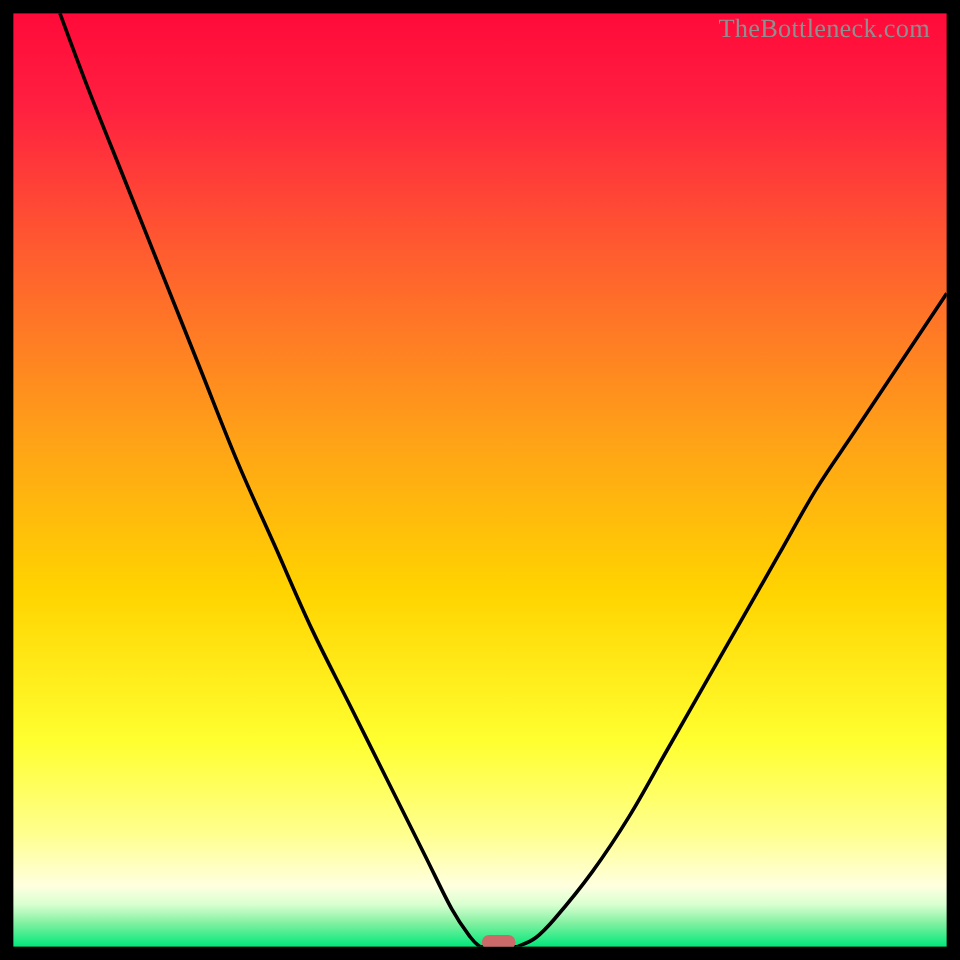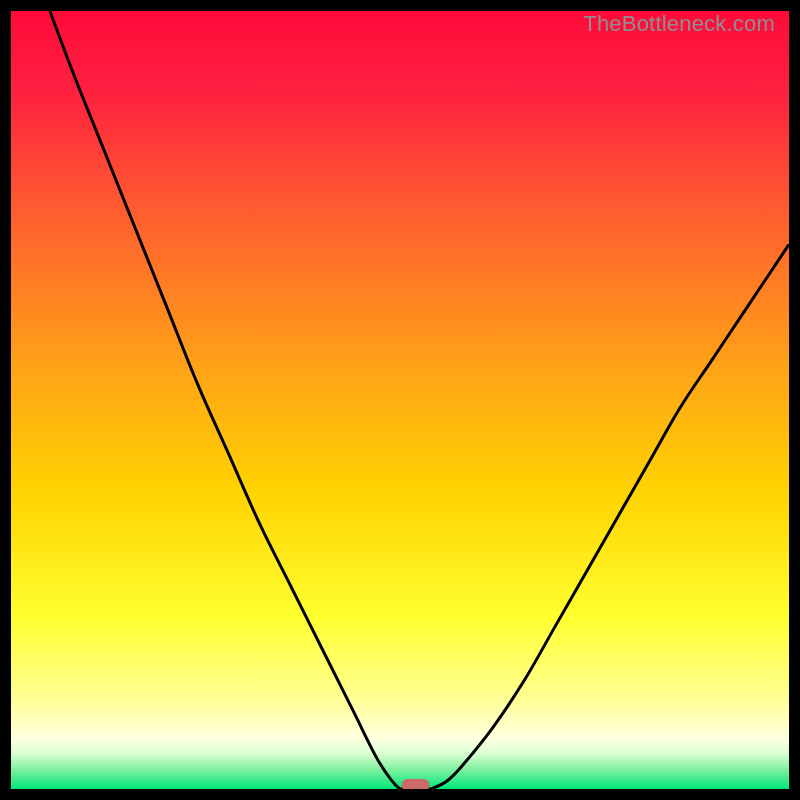--- a/index.html
+++ b/index.html
@@ -22,21 +22,21 @@
     position: absolute;
     left: 0;
     top: 0;
     width: 778px;
     height: 778px;
   }
   .watermark {
     position: absolute;
     top: 0px;
     right: 14px;
-    font-family: Liberation Sans, sans-serif;
+    font-family: Liberation Serif, serif;
     font-size: 22px;
     font-weight: 500;
     color: #8f8f8f;
     letter-spacing: 0.2px;
     user-select: none;
   }
   .curve {
     fill: none;
     stroke: #000;
     stroke-width: 3;

